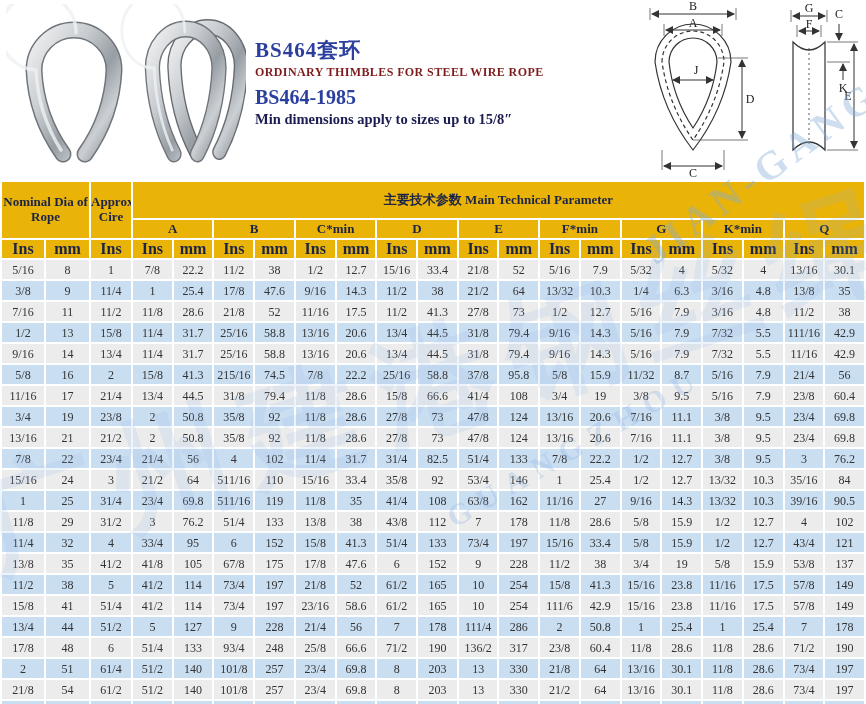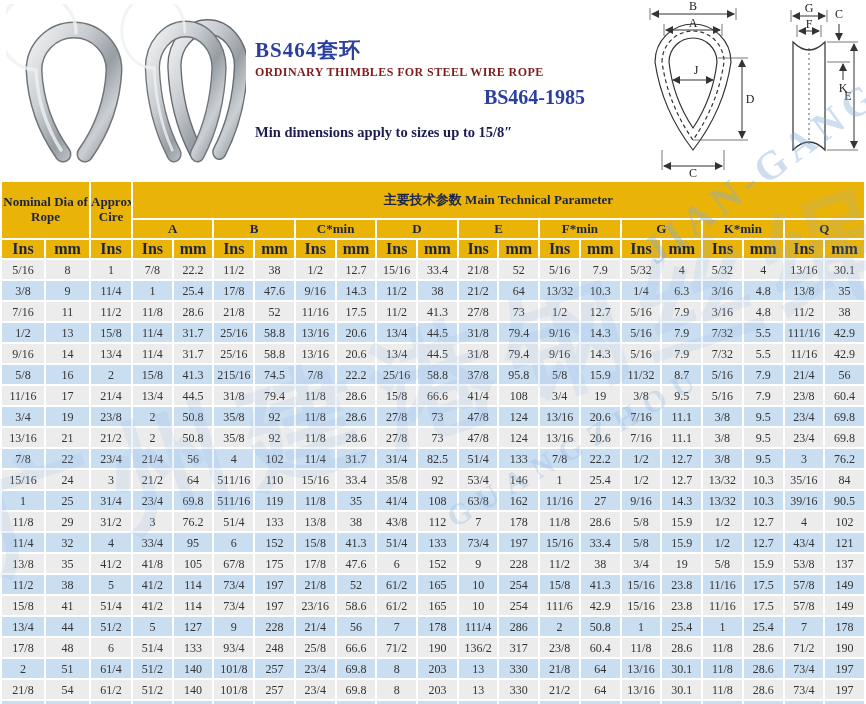--- a/index.html
+++ b/index.html
@@ -3,22 +3,22 @@
 <meta charset="utf-8">
 <style>
   html,body{margin:0;padding:0;}
   .page{position:relative;width:866px;height:704px;background:#ffffff;overflow:hidden;
         font-family:"Liberation Serif",serif;}
   
   .photo-wrap{position:absolute;left:6px;top:4px;width:240px;height:170px;}
   .titles{position:absolute;left:255px;top:36px;width:330px;}
   .t-cn{font-size:21px;font-weight:bold;color:#2b3f9e;letter-spacing:1px;}
   .t-sub{font-size:12px;font-weight:bold;color:#7f1d1d;margin-top:1px;letter-spacing:.4px;}
-  .t-std{font-size:20px;font-weight:bold;color:#2b3f9e;margin-top:6px;text-align:right;}
-  .t-note{font-size:14.5px;font-weight:bold;color:#1c1c52;margin-top:15px;}
+  .t-std{font-size:20px;font-weight:bold;color:#2b3f9e;margin-top:6px;}
+  .t-note{font-size:14.5px;font-weight:bold;color:#1c1c52;margin-top:2px;}
   .diagram-wrap{position:absolute;left:608px;top:0px;width:256px;height:178px;}
   
   .wm{position:absolute;pointer-events:none;white-space:nowrap;font-weight:bold;z-index:6;}
   .wm-en{left:592px;top:60px;transform:rotate(-36deg);font-size:40px;color:rgba(132,172,216,0.40);letter-spacing:6px;}
   .wm-cn{left:-40px;top:300px;transform:rotate(-18deg);font-size:120px;color:rgba(140,180,222,0.16);letter-spacing:18px;}
   .wm-cn2{left:430px;top:430px;transform:rotate(-30deg);font-size:30px;color:rgba(140,180,222,0.30);letter-spacing:10px;}
   
   .table-wrap{position:absolute;left:0;top:180px;width:866px;height:524px;}
   table{border-collapse:collapse;table-layout:fixed;width:866px;height:524px;}
   th,td{border:2px solid #ffffff;text-align:center;vertical-align:middle;padding:0;

